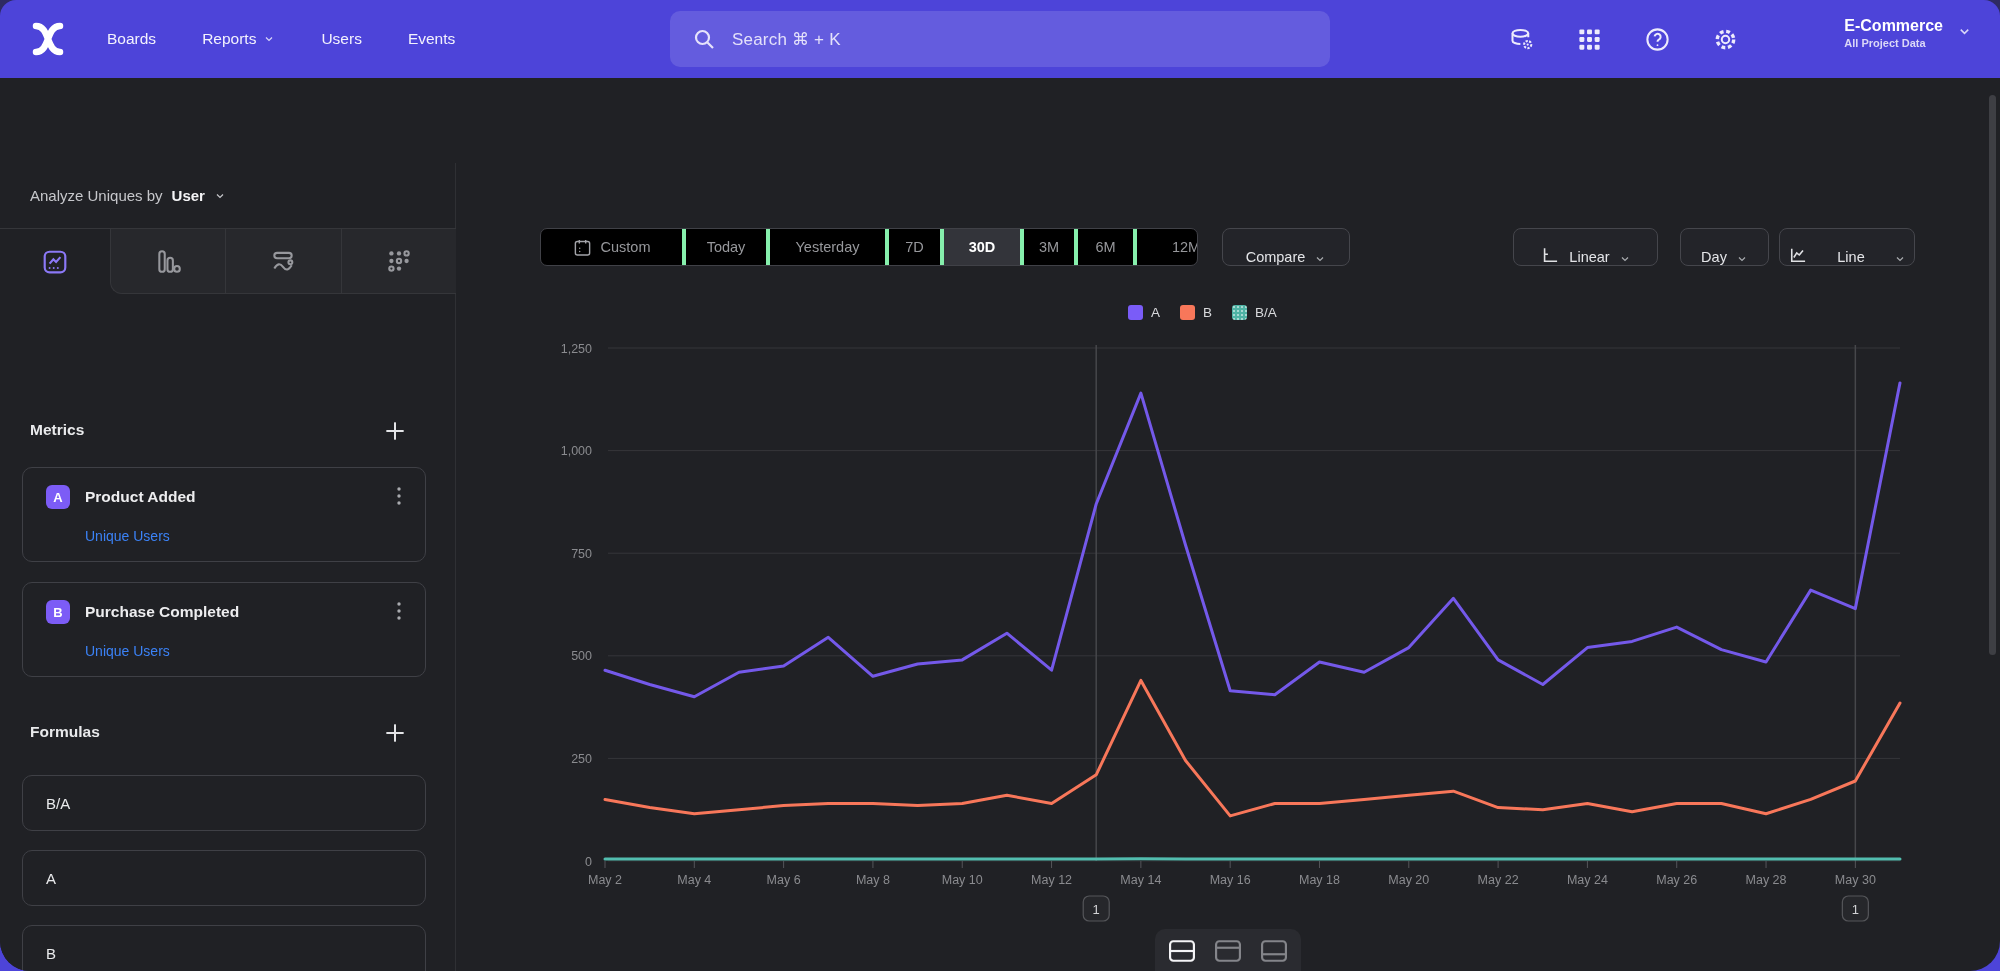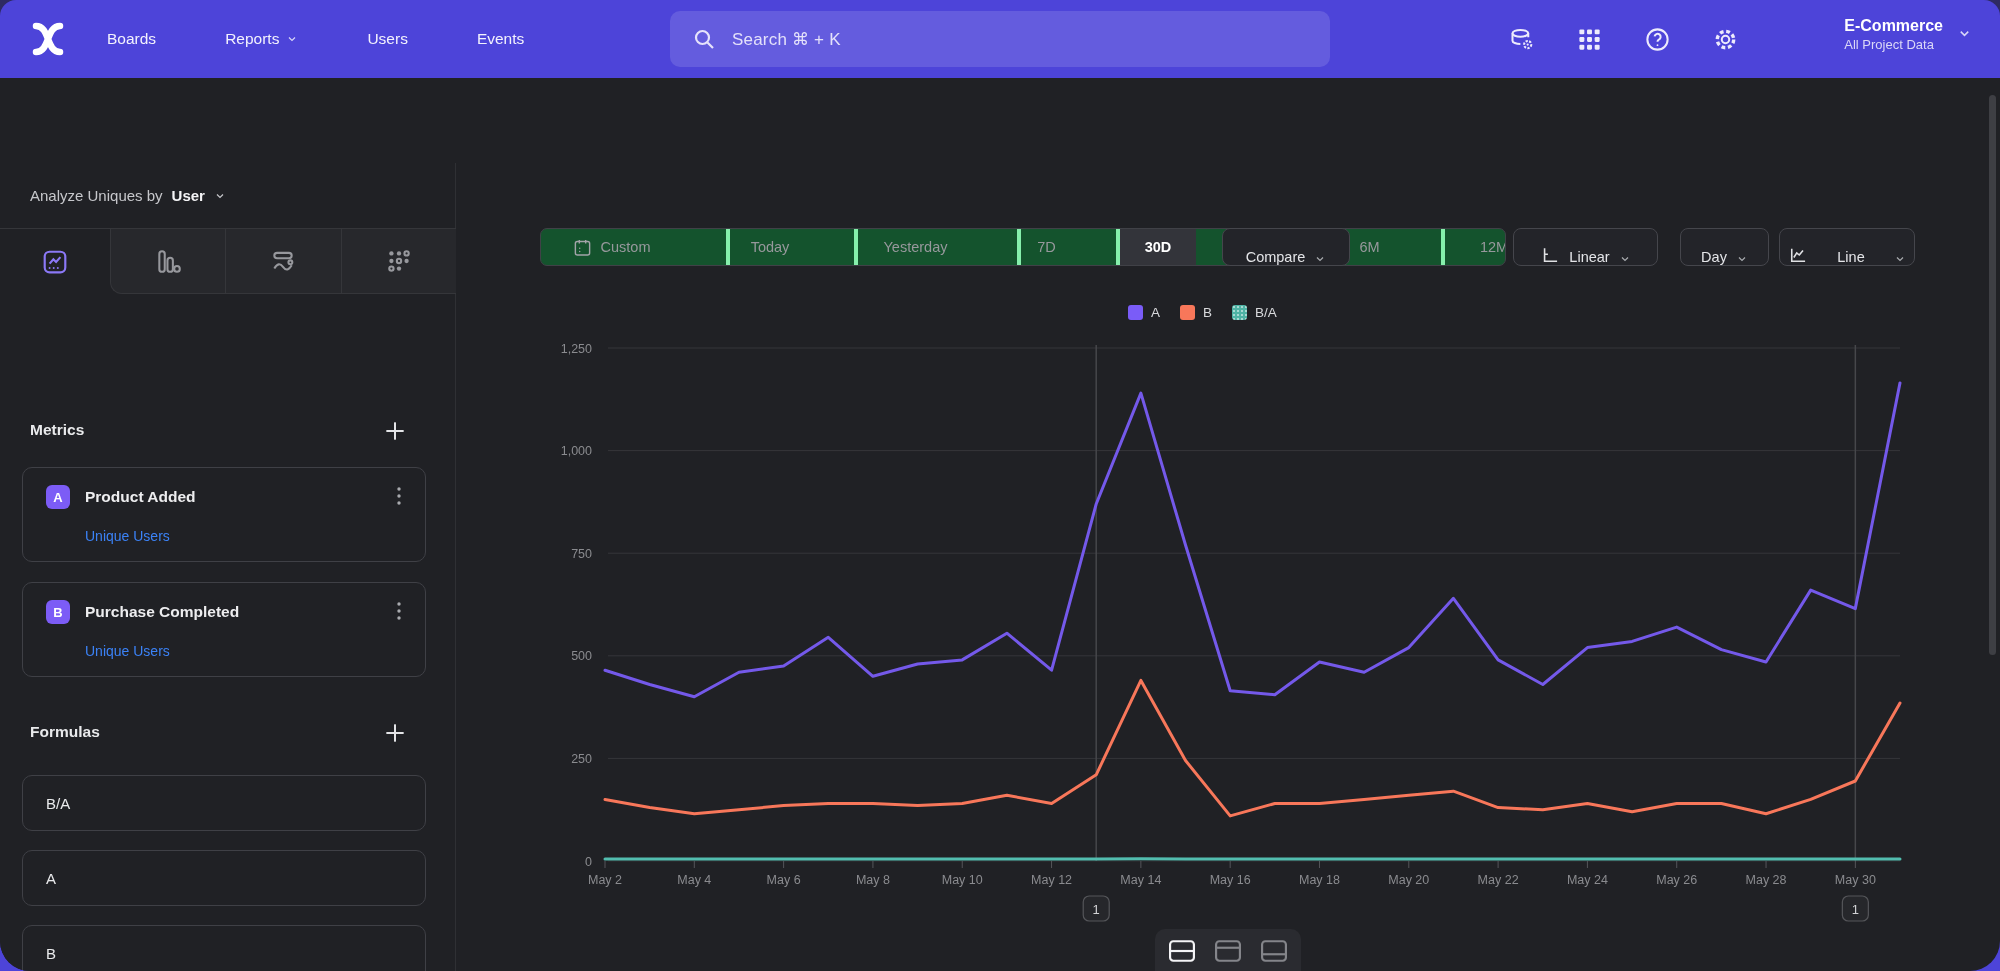--- a/index.html
+++ b/index.html
@@ -2,31 +2,31 @@
 <html><head>
 <meta charset="utf-8">
 <style>
   html,body{margin:0;padding:0;}
   body{background:#4D44D9;font-family:"Liberation Sans",sans-serif;width:2000px;height:971px;overflow:hidden;}
   .app{position:relative;width:2000px;height:971px;overflow:hidden;}
   .top-backdrop{position:absolute;left:0;top:0;width:2000px;height:80px;background:#2E2A63;}
   
   .topnav{position:absolute;left:0;top:0;width:2000px;height:78px;background:#4D44D9;border-radius:16px 16px 0 0;display:flex;align-items:center;color:#fff;}
   .logo{position:absolute;left:26px;top:17px;width:44px;height:44px;}
-  .nav-items{position:absolute;left:107px;top:0;height:78px;display:flex;align-items:center;gap:69px;}
+  .nav-items{position:absolute;left:107px;top:0;height:78px;display:flex;align-items:center;gap:46px;}
   .nav-item{font-size:15.5px;color:#F3F2FD;display:flex;align-items:center;gap:7px;cursor:pointer;white-space:nowrap;}
   .chev{width:12px;height:12px;stroke:#D9D6F8;stroke-width:2.4;fill:none;}
   .search-pill{position:absolute;left:670px;top:11px;width:660px;height:56px;border-radius:10px;background:rgba(255,255,255,0.13);display:flex;align-items:center;gap:16px;padding-left:22px;box-sizing:border-box;}
   .search-pill svg{width:24px;height:24px;stroke:#E6E3FB;stroke-width:2.2;fill:none;}
   .search-text{font-size:17px;color:#E4E1FA;letter-spacing:.2px;}
   .nav-right-icons{position:absolute;right:0;top:0;height:78px;display:flex;align-items:center;}
   .nav-icon{width:27px;height:27px;margin-right:41px;stroke:#EDEBFC;stroke-width:1.8;fill:none;cursor:pointer;}
   .project-select{position:absolute;right:28px;top:14px;display:flex;align-items:center;gap:14px;cursor:pointer;}
   .project-name{font-size:16px;font-weight:700;color:#FFFFFF;line-height:1.45;}
-  .project-scope{font-size:13px;font-weight:400;color:#DBD8F7;}
+  .project-scope{font-size:11px;font-weight:700;color:#DBD8F7;}
   
   .content-wrap{position:absolute;left:0;top:78px;width:2000px;height:893px;background:#202125;border-radius:0 0 30px 30px;overflow:hidden;}
   
   .toolbar{position:absolute;left:0;top:0;width:2000px;height:85px;background:#1D1E21;border-bottom:1px solid #2F3034;}
   .doc-title{position:absolute;left:40px;top:32px;font-size:15.5px;color:#E7E8EA;}
   .tb-icon{position:absolute;top:29px;width:26px;height:26px;stroke:#D4D5D8;stroke-width:1.8;fill:none;cursor:pointer;}
   .tb-divider{position:absolute;left:1877px;top:18px;width:1px;height:48px;background:#36373B;}
   .save-btn{position:absolute;left:1893px;top:17px;width:70px;height:38px;background:#817BE8;border:none;border-radius:7px;color:#fff;font-size:15px;font-family:"Liberation Sans",sans-serif;cursor:pointer;}
   
   .sidebar{position:absolute;left:0;top:85px;width:456px;height:808px;background:#202125;border-right:1px solid #2F3034;box-sizing:border-box;}
@@ -43,21 +43,21 @@
   .side-header{position:absolute;left:30px;font-size:15.5px;font-weight:700;color:#E9EAEC;}
   .plus-btn{position:absolute;left:382px;width:26px;height:26px;stroke:#E3E4E7;stroke-width:1.9;fill:none;cursor:pointer;}
   .metric-card{position:absolute;left:22px;width:404px;height:95px;border:1px solid #3F4046;border-radius:10px;box-sizing:border-box;cursor:pointer;}
   .metric-badge{position:absolute;left:23px;top:17px;width:24px;height:24px;border-radius:6px;background:#7C5CF6;color:#fff;font-size:13px;font-weight:700;display:flex;align-items:center;justify-content:center;}
   .metric-name{position:absolute;left:62px;top:20px;font-size:15.5px;font-weight:700;color:#EDEDEF;}
   .metric-sub{position:absolute;left:62px;top:60px;font-size:14px;color:#3b82f6;}
   .kebab{position:absolute;right:16px;top:17px;width:20px;height:24px;cursor:pointer;}
   .kebab circle{fill:#A9ABAF;}
   .formula-card{position:absolute;left:22px;width:404px;height:56px;border:1px solid #3F4046;border-radius:10px;box-sizing:border-box;display:flex;align-items:center;padding-left:23px;font-size:15px;color:#E9EAEC;cursor:pointer;}
   
-  .seg-control{position:absolute;left:540px;top:150px;height:38px;display:flex;border:1px solid #404147;border-radius:7px;background:#14532d;overflow:hidden;box-sizing:border-box;gap:44px;}
+  .seg-control{position:absolute;left:540px;top:150px;height:38px;display:flex;border:1px solid #404147;border-radius:7px;background:#000000;overflow:hidden;box-sizing:border-box;}
   .seg{display:flex;align-items:center;justify-content:center;gap:9px;font-size:14.5px;color:#97989C;cursor:pointer;box-sizing:border-box;}
   .seg + .seg{border-left:4px solid #86efac;}
   .seg.active{background:#33343A;color:#FFFFFF;font-weight:700;}
   .seg svg{width:19px;height:19px;stroke:#A3A4A9;stroke-width:1.8;fill:none;}
   .ctl-btn{position:absolute;top:150px;height:38px;border:1px solid #45464C;border-radius:8px;background:#232429;display:flex;align-items:flex-end;justify-content:center;gap:9px;color:#E4E5E8;font-size:14.5px;cursor:pointer;box-sizing:border-box;}
   .ctl-btn svg.ic{width:20px;height:20px;stroke:#E0E1E4;stroke-width:1.9;fill:none;}
   .ctl-btn .chev{stroke:#A9ABAF;}
   
   .legend{position:absolute;left:1128px;top:227px;display:flex;gap:20px;align-items:center;}
   .legend-item{display:flex;align-items:center;gap:8px;cursor:pointer;}

